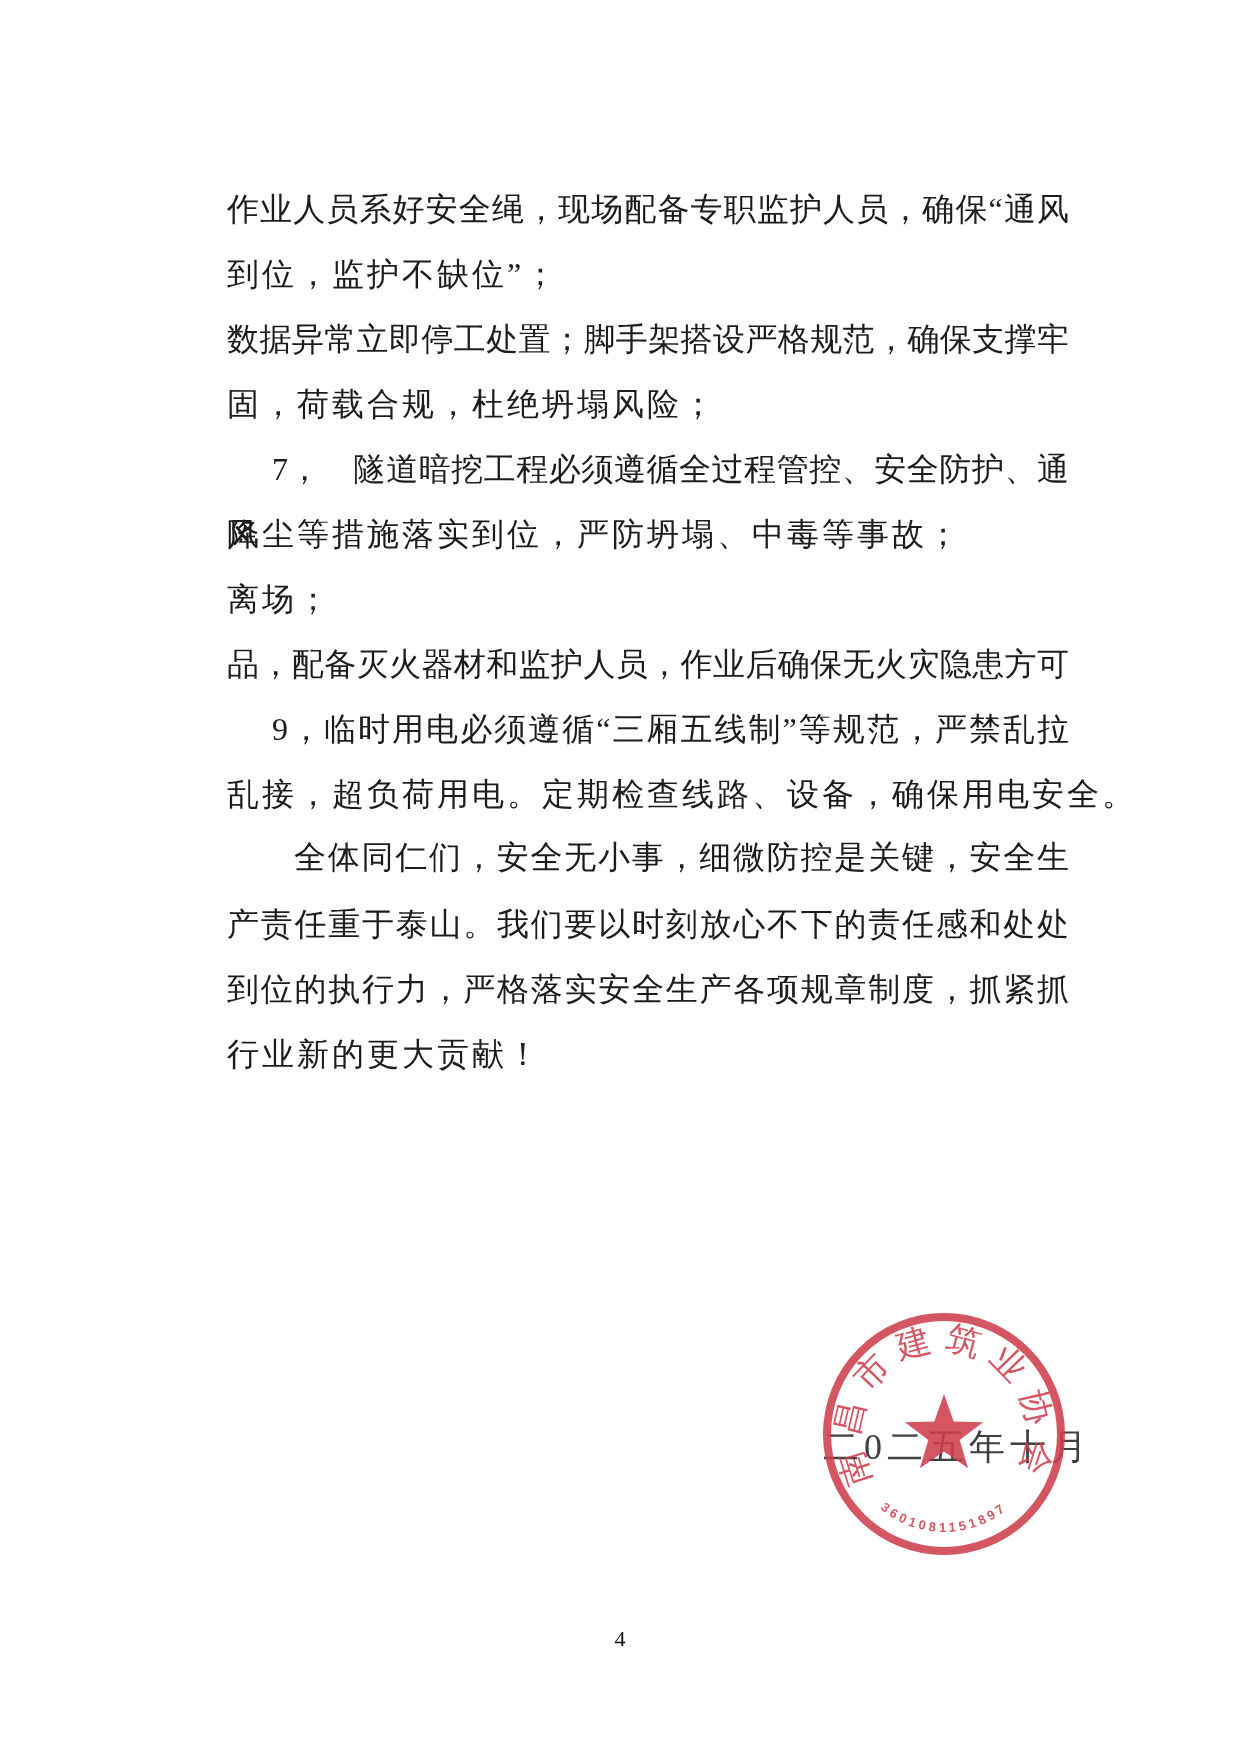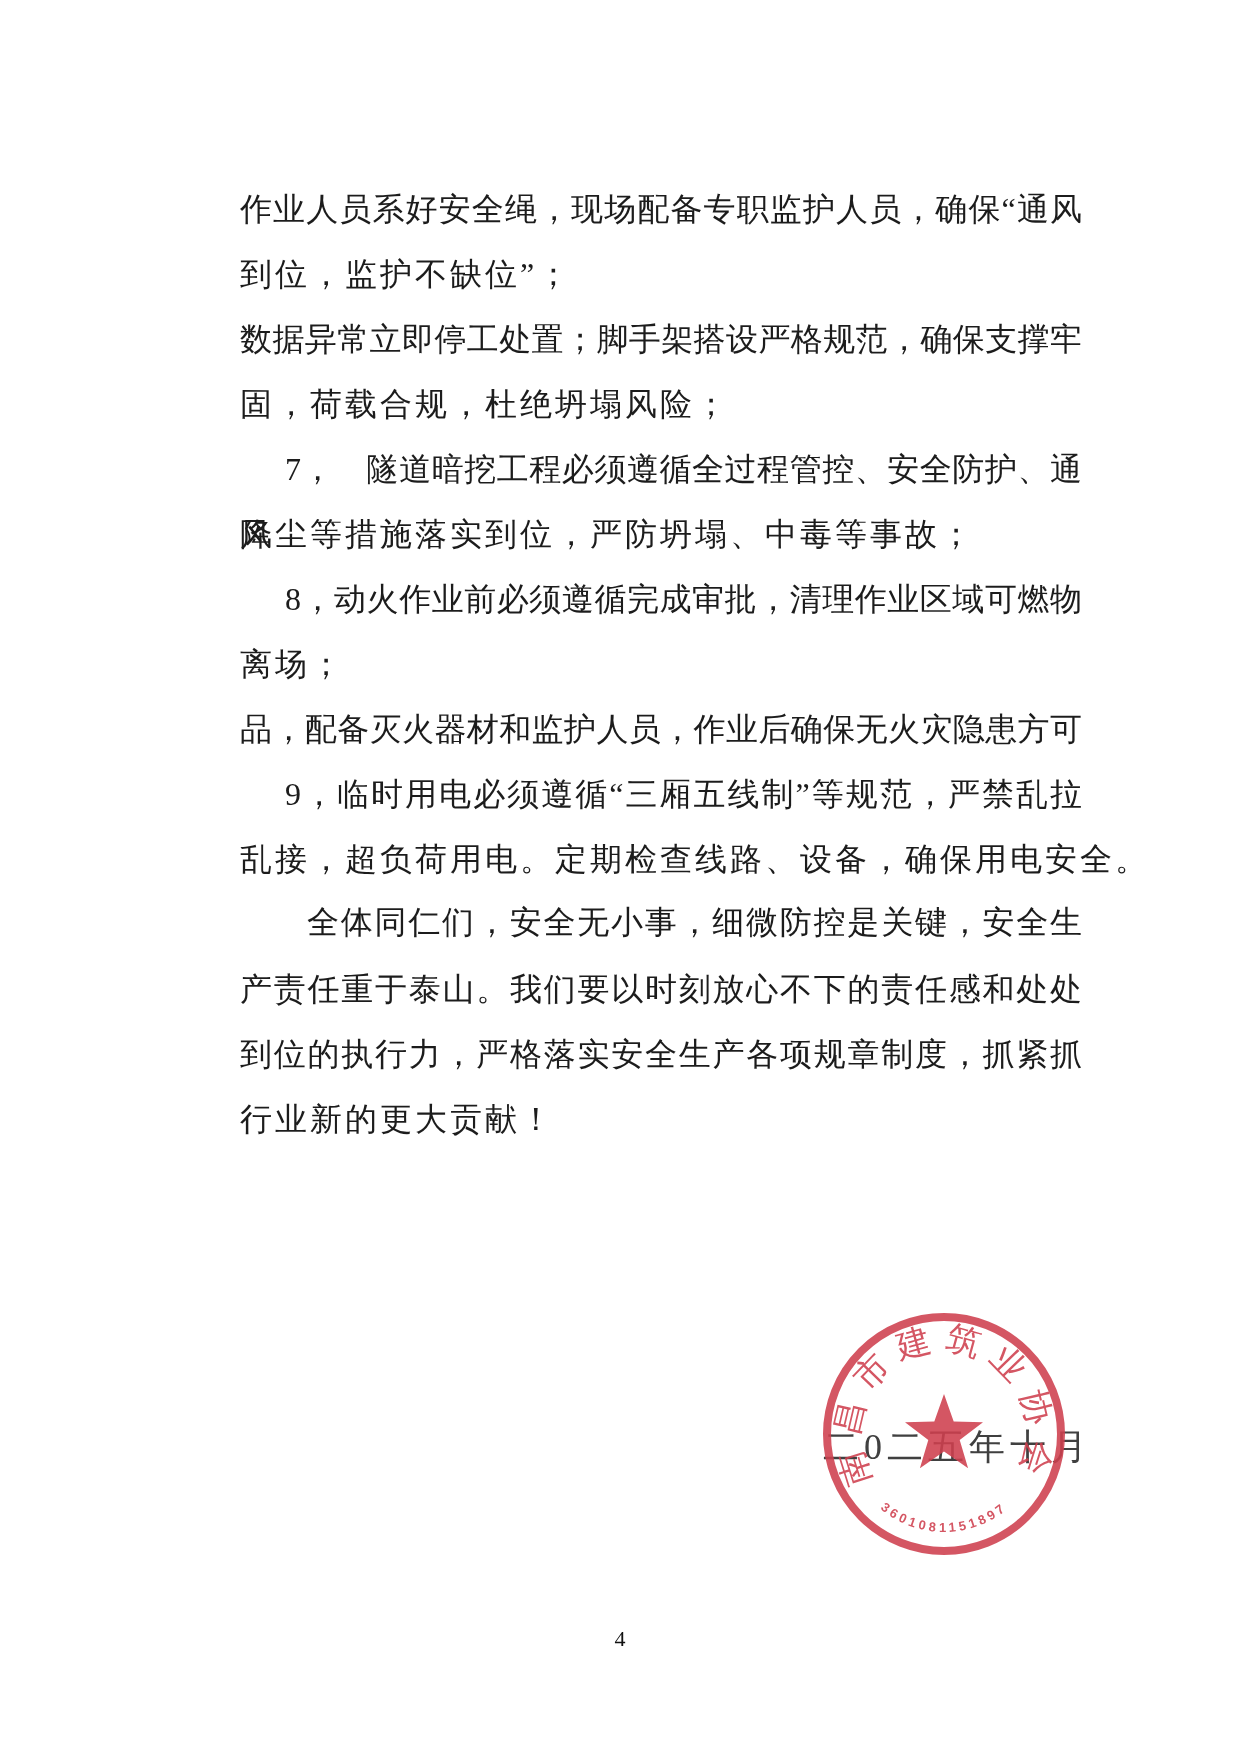--- a/index.html
+++ b/index.html
@@ -5,21 +5,21 @@
   html,body{margin:0;padding:0;background:#ffffff;}
   .page{
     position:relative;
     width:1240px;height:1753px;
     background:#ffffff;
     font-family:"Liberation Serif","DejaVu Serif",serif;
     color:#1c1c1c;
     overflow:hidden;
   }
   .textblock{
-    position:absolute;left:240px;top:177px;width:842px;
+    position:absolute;left:227px;top:177px;width:842px;
   }
   .line{
     height:65px;line-height:65px;
     font-size:32px;
     letter-spacing:3px;
     white-space:nowrap;
   }
   .stretch{
     white-space:normal;
     letter-spacing:0;
@@ -59,21 +59,20 @@
 
 <div class="page">
 
   <div class="textblock">
     <div class="line stretch">作业人员系好安全绳，现场配备专职监护人员，确保“通风</div>
     <div class="line">到位，监护不缺位”；</div>
     <div class="line stretch">数据异常立即停工处置；脚手架搭设严格规范，确保支撑牢</div>
     <div class="line">固，荷载合规，杜绝坍塌风险；</div>
     <div class="line list stretch">7，　隧道暗挖工程必须遵循全过程管控、安全防护、通风</div>
     <div class="line">降尘等措施落实到位，严防坍塌、中毒等事故；</div>
-    <div class="line list stretch">8，动火作业前必须遵循完成审批，清理作业区域可燃物</div>
     <div class="line">离场；</div>
     <div class="line stretch">品，配备灭火器材和监护人员，作业后确保无火灾隐患方可</div>
     <div class="line list stretch">9，临时用电必须遵循“三厢五线制”等规范，严禁乱拉</div>
     <div class="line">乱接，超负荷用电。定期检查线路、设备，确保用电安全。</div>
     <div class="line para stretch">全体同仁们，安全无小事，细微防控是关键，安全生</div>
     <div class="line stretch">产责任重于泰山。我们要以时刻放心不下的责任感和处处</div>
     <div class="line stretch">到位的执行力，严格落实安全生产各项规章制度，抓紧抓</div>
     <div class="line">行业新的更大贡献！</div>
   </div>
 

